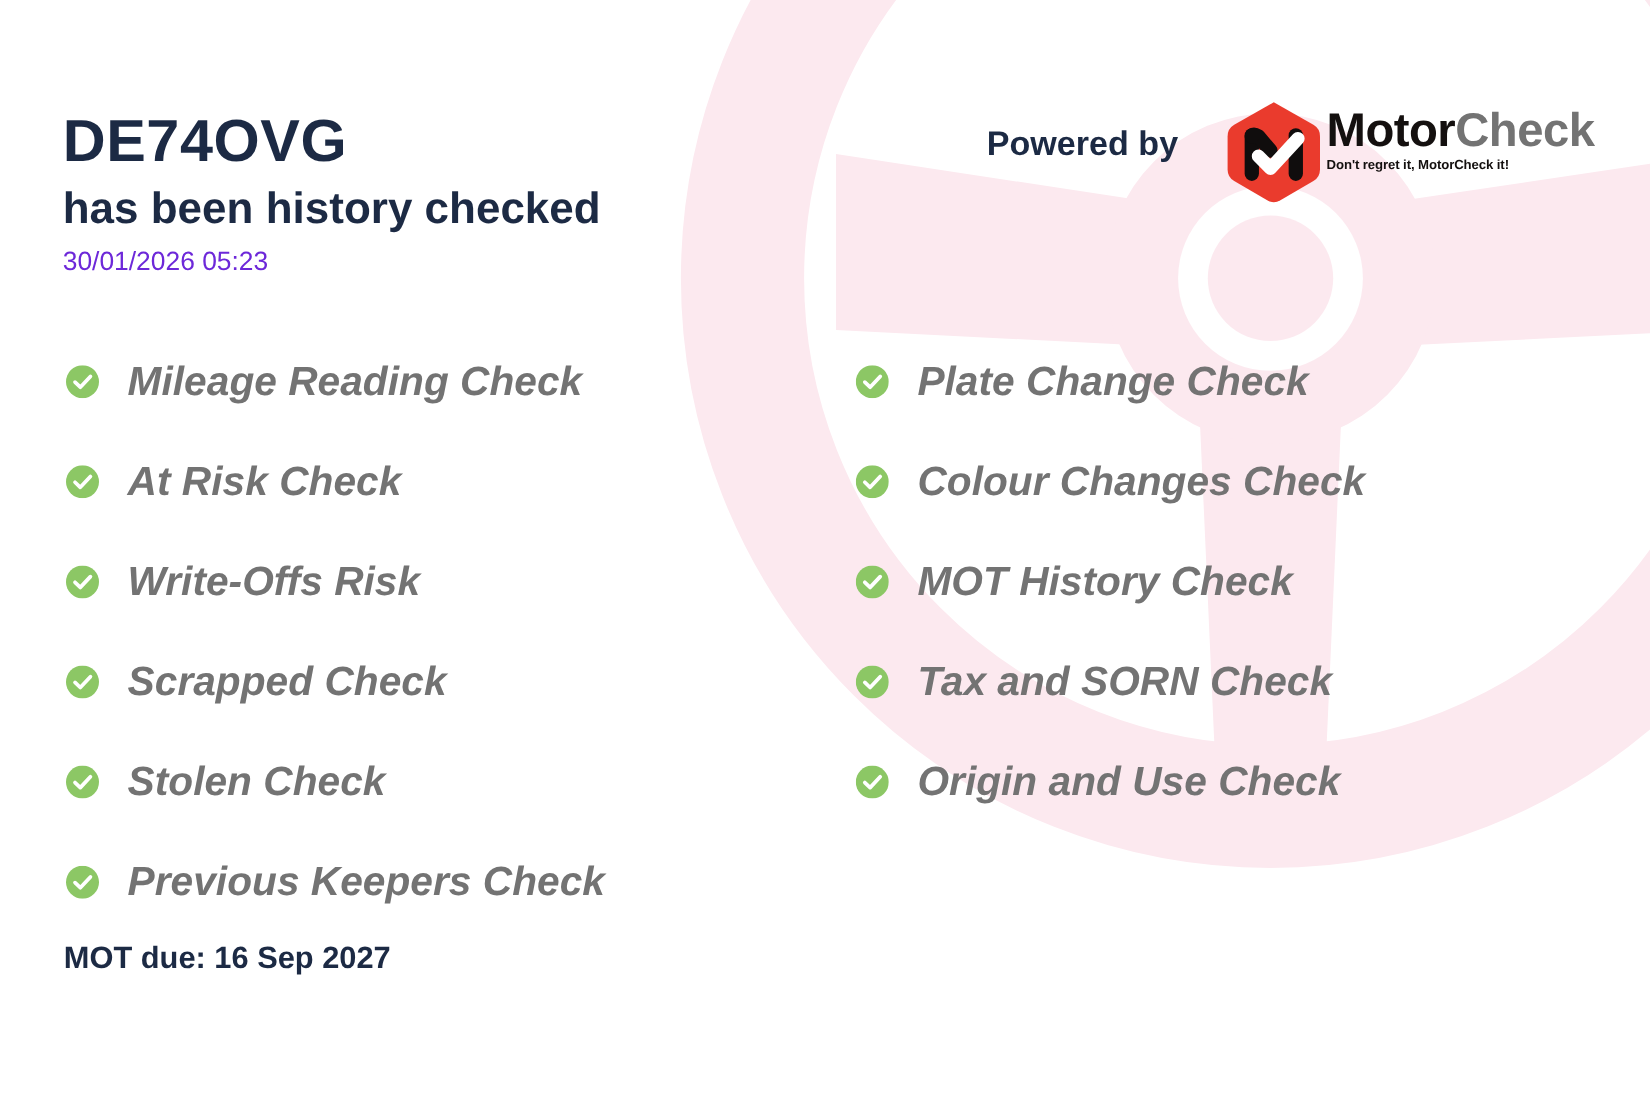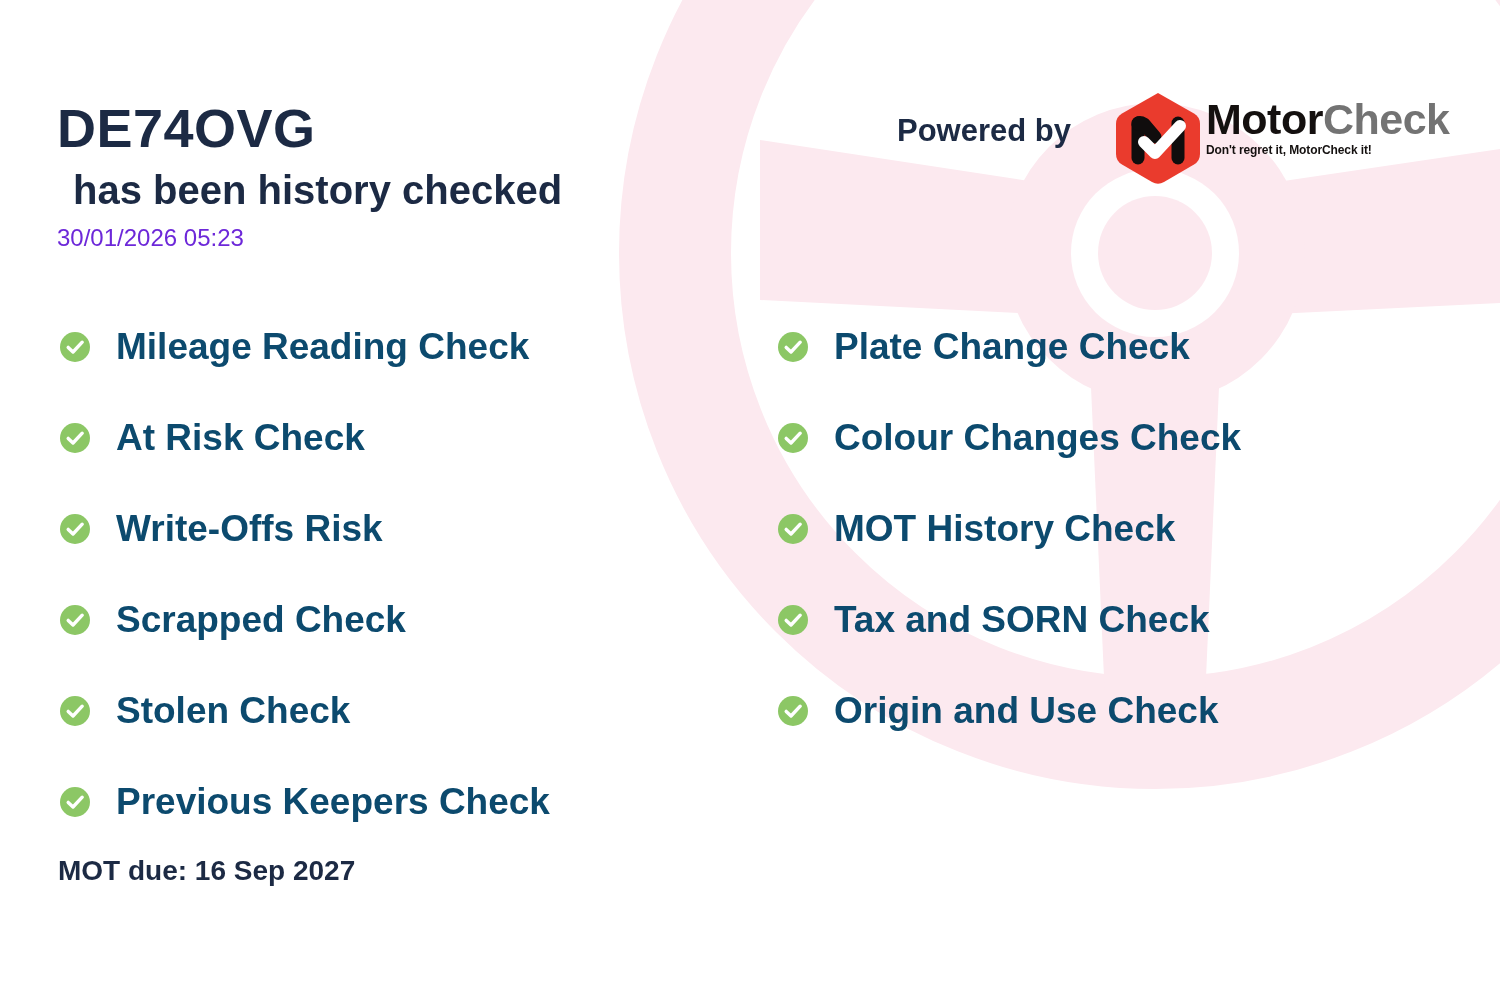--- a/index.html
+++ b/index.html
@@ -42,21 +42,20 @@
   }
   .subtitle {
     position: absolute;
     left: 57px;
     top: 168px;
     font-size: 40px;
     font-weight: 700;
     color: #1c2a44;
     line-height: 1.1;
     white-space: nowrap;
-    margin-left: 16px;
   }
   .timestamp {
     position: absolute;
     left: 57px;
     top: 224px;
     font-size: 24px;
     font-weight: 400;
     color: #6d28d9;
     white-space: nowrap;
   }
@@ -118,23 +117,24 @@
   .check-icon {
     flex: 0 0 auto;
     width: 30px;
     height: 30px;
     margin-right: 26px;
     display: block;
   }
   .check-label {
     font-size: 37px;
     font-weight: 700;
-    color: #0c4a6e;
+    color: #737373;
     white-space: nowrap;
     line-height: 1;
+    font-style: italic;
   }
 
   
   .mot-due {
     position: absolute;
     left: 58px;
     top: 855px;
     font-size: 28px;
     font-weight: 700;
     color: #1c2a44;

